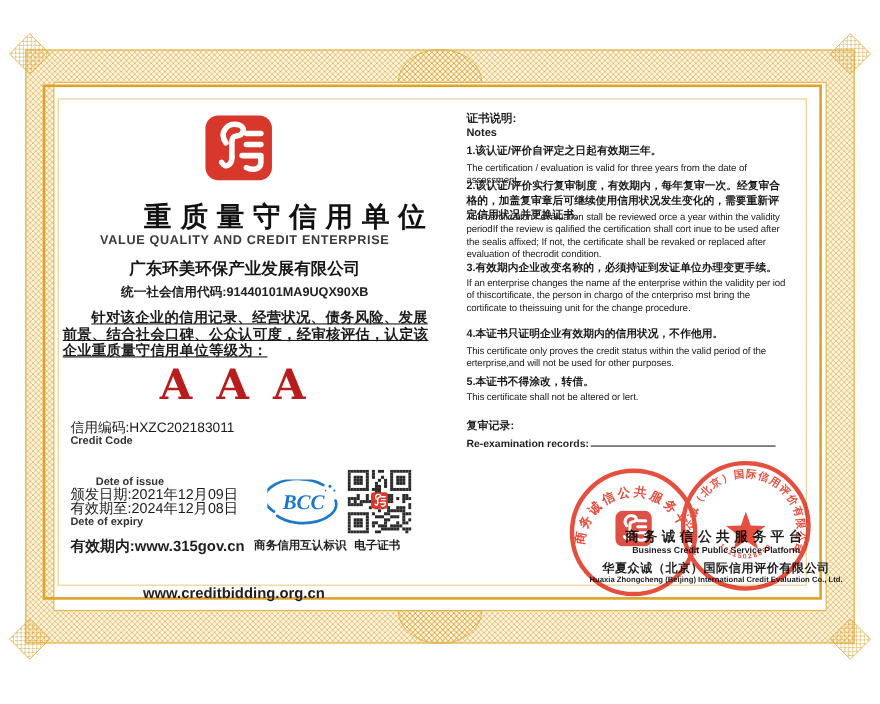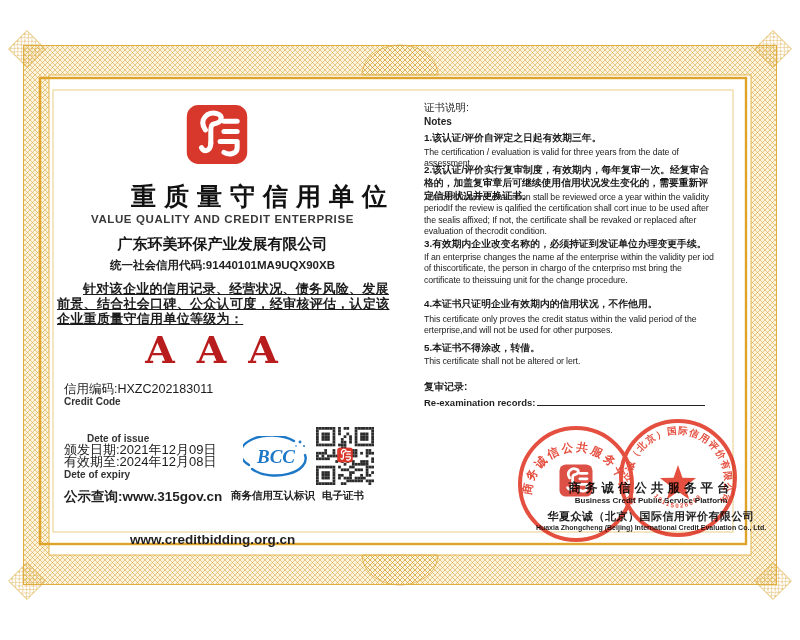--- a/index.html
+++ b/index.html
@@ -35,21 +35,21 @@
   .query{left:64px;top:488px;font-size:13.5px;font-weight:700;}
   .query2{left:130px;top:508px;font-size:13.5px;font-weight:700;margin-top:24px;}
   .bcc-logo{left:243px;top:436px;width:66px;height:42px;}
   .qr{left:316px;top:427px;width:58px;height:58px;}
   .qr-seal{left:337px;top:447px;width:16px;height:16px;}
   .badge-lbl{font-size:10.5px;font-weight:700;color:#222;}
   .bcc-label{left:231px;top:489px;}
   .qr-label{left:322px;top:489px;}
   
   .note{left:424px;width:292px;}
-  .nh-zh{top:101px;font-size:10.5px;font-weight:400;}
+  .nh-zh{top:101px;font-size:10.5px;font-weight:700;}
   .nh-en{top:116px;font-size:10px;font-weight:700;}
   .note-zh{font-size:9.8px;font-weight:700;line-height:13px;color:#1a1a1a;}
   .note-en{font-size:8.8px;font-weight:500;line-height:11.4px;letter-spacing:-0.1px;color:#222;}
   .review-zh{top:380px;font-size:10px;font-weight:700;}
   .review-en{top:396px;font-size:9.5px;font-weight:700;}
   .records-line{display:inline-block;width:168px;height:9px;
                 border-bottom:1px solid #222;margin-left:2px;}
   
   .plat-zh{left:540px;top:480px;width:222px;text-align:center;
            font-size:12.5px;font-weight:700;letter-spacing:4px;white-space:nowrap;}
@@ -110,21 +110,21 @@
 
   <div class="abs statement">针对该企业的信用记录、经营状况、债务风险、发展前景、结合社会口碑、公众认可度，经审核评估，认定该企业重质量守信用单位等级为：</div>
   <div class="abs rating">AAA</div>
 
   <div class="abs lbl-zh creditno">信用编码:HXZC202183011</div>
   <div class="abs lbl-en creditno-en">Credit Code</div>
   <div class="abs lbl-zh issue">颁发日期:2021年12月09日</div>
   <div class="abs lbl-en issue-en">Dete of issue</div>
   <div class="abs lbl-zh expiry">有效期至:2024年12月08日</div>
   <div class="abs lbl-en expiry-en">Dete of expiry</div>
-  <div class="abs query">公示查询:www.315gov.cn</div>
+  <div class="abs query">有效期内:www.315gov.cn</div>
   <div class="abs query2">www.creditbidding.org.cn</div>
 
   <svg class="abs bcc-logo" viewBox="0 0 66 42">
     <path d="M6 29 A 30 17 0 0 1 51 5" fill="none" stroke="#1E78C8" stroke-width="2.4" stroke-linecap="round"></path>
     <path d="M9 33 A 30 17 0 0 0 62 19" fill="none" stroke="#1E78C8" stroke-width="2.4" stroke-linecap="round"></path>
     <circle cx="57" cy="6" r="1.4" fill="#1E78C8"></circle>
     <circle cx="61" cy="10" r="1" fill="#1E78C8"></circle>
     <circle cx="53" cy="10" r="0.8" fill="#1E78C8"></circle>
     <text x="33" y="27" text-anchor="middle" font-size="19" font-weight="bold" font-style="italic" fill="#1E78C8" font-family="Liberation Serif, serif">BCC</text>
   </svg>

